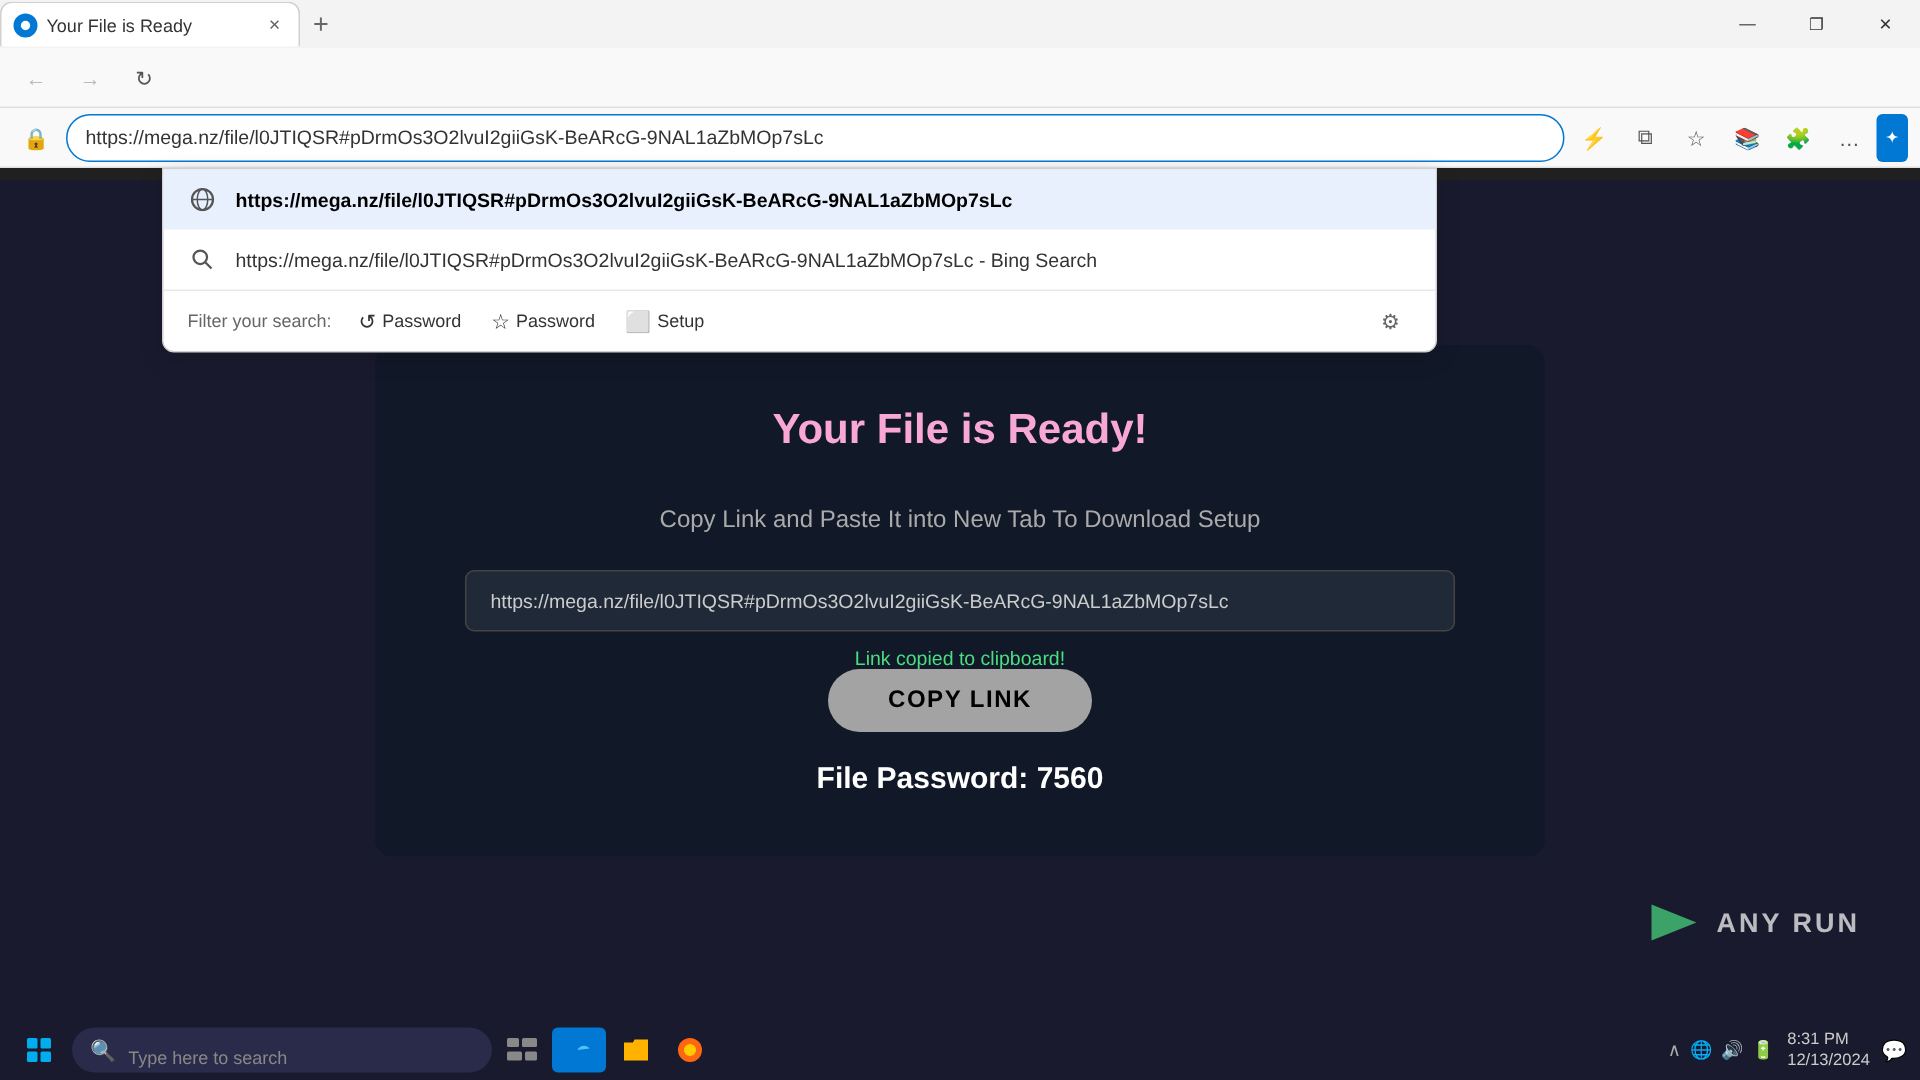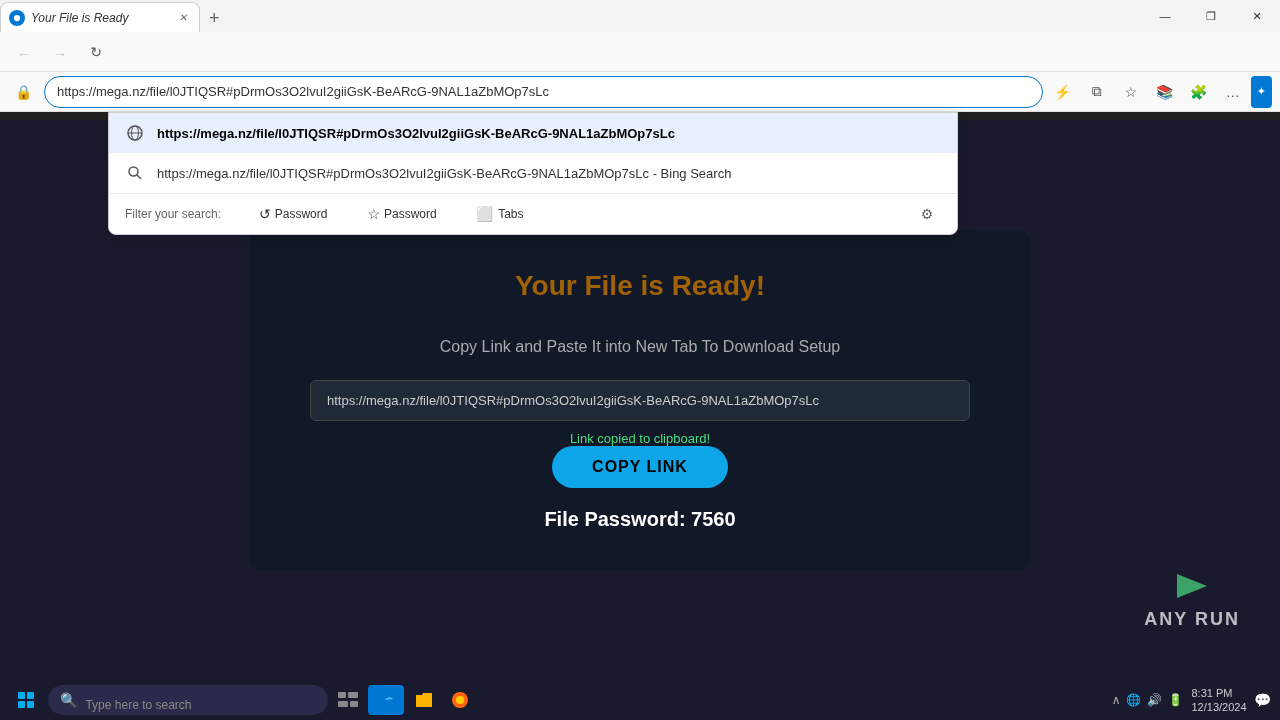--- a/index.html
+++ b/index.html
@@ -16,24 +16,23 @@
     .title-bar {
       height: 32px;
       background: #f3f3f3;
       display: flex;
       align-items: center;
       position: relative;
       z-index: 100;
     }
     .tab-bar {
       display: flex;
-      align-items: flex-end;
+      align-items: center;
       height: 100%;
       flex: 1;
-      font-style: italic;
     }
     .tab {
       display: flex;
       align-items: center;
       height: 30px;
       background: #fff;
       border-radius: 8px 8px 0 0;
       padding: 0 8px;
       min-width: 200px;
       max-width: 240px;
@@ -197,21 +196,21 @@
     .dropdown-item-text .highlight {
       font-weight: 700;
       color: #000;
     }
 
     
     .filter-row {
       display: flex;
       align-items: center;
       padding: 6px 16px;
-      gap: 20px;
+      gap: 0;
       border-top: 1px solid #e8e8e8;
     }
     .filter-label {
       font-size: 12px;
       color: #666;
       margin-right: 8px;
     }
     .filter-btn {
       display: flex;
       align-items: center;
@@ -250,21 +249,21 @@
       background: #111827;
       border-radius: 12px;
       padding: 40px 60px;
       width: 780px;
       text-align: center;
     }
 
     .card-title {
       font-size: 28px;
       font-weight: 700;
-      color: #a16207;
+      color: #f9a8d4;
       margin-bottom: 36px;
     }
 
     .card-subtitle {
       font-size: 16px;
       color: #aaa;
       margin-bottom: 24px;
     }
 
     .link-box {
@@ -278,21 +277,21 @@
       margin-bottom: 10px;
       word-break: break-all;
     }
 
     .clipboard-msg {
       font-size: 13px;
       color: #4ade80;
     }
 
     .copy-btn {
-      background: #0ea5e9;
+      background: #a3a3a3;
       color: #000;
       border: none;
       border-radius: 24px;
       padding: 12px 40px;
       font-size: 16px;
       font-weight: 700;
       cursor: pointer;
       letter-spacing: 1px;
       margin-bottom: 20px;
     }
@@ -308,21 +307,20 @@
       position: absolute;
       bottom: 50px;
       right: 40px;
       color: #fff;
       font-size: 20px;
       font-weight: 700;
       display: flex;
       align-items: center;
       gap: 8px;
       opacity: 0.7;
-      flex-direction: column;
     }
 
     
     .taskbar {
       position: absolute;
       bottom: 0;
       left: 0;
       right: 0;
       height: 40px;
       background: #1a1a2e;
@@ -494,21 +492,21 @@
       <div class="filter-btn">
         <span style="font-size:14px;">↺</span>
         <span>Password</span>
       </div>
       <div class="filter-btn">
         <span style="font-size:14px;">☆</span>
         <span>Password</span>
       </div>
       <div class="filter-btn">
         <span style="font-size:14px;">⬜</span>
-        <span>Tabs</span>
+        <span>Setup</span>
       </div>
       <div class="filter-settings">
         <span style="font-size:14px; color:#666;">⚙</span>
       </div>
     </div>
   </div>
 </div>
 
 <div class="main-content">
   <div class="content-card">

